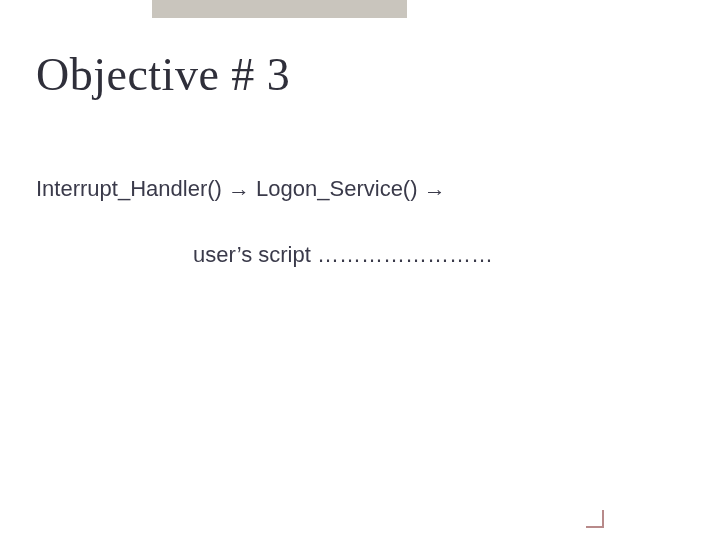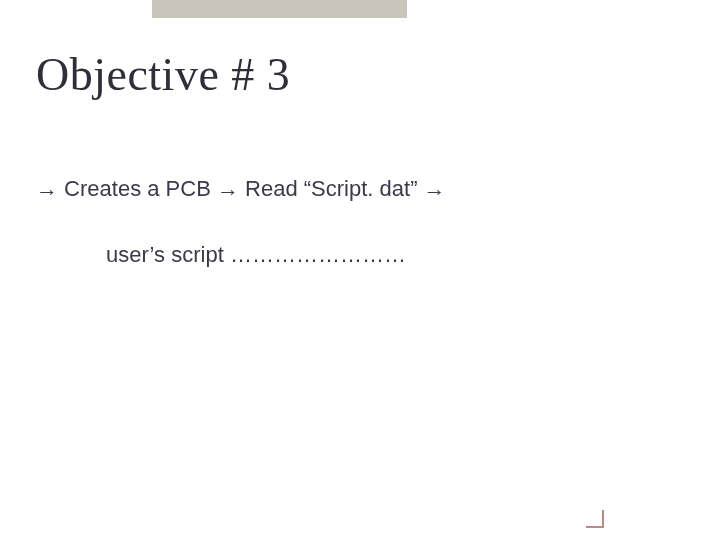--- a/index.html
+++ b/index.html
@@ -84,26 +84,26 @@
 </head>
 <body>
 
 <div class="slide">
   <div class="topbar"></div>
 
   <div class="title">Objective # 3</div>
 
   <div class="body">
 
-
-    <div class="line indent">
-      <span class="arrow">→</span><span>   Creates a PCB       </span><span class="arrow">→</span><span>   Read “Script. dat”  </span><span class="arrow">→</span>
+    <div class="line">
+      <span>Interrupt_Handler()  </span><span class="arrow">→</span><span>  Logon_Service()   </span><span class="arrow">→</span>
     </div>
 
 
-    <div class="line" style="padding-left:70px;">
+
+    <div class="line" style="padding-left:70px;text-align:center;">
       <span>user’s script ……………………</span>
     </div>
 
   </div>
 
   <div class="corner"></div>
 </div>
 
 </body></html>

